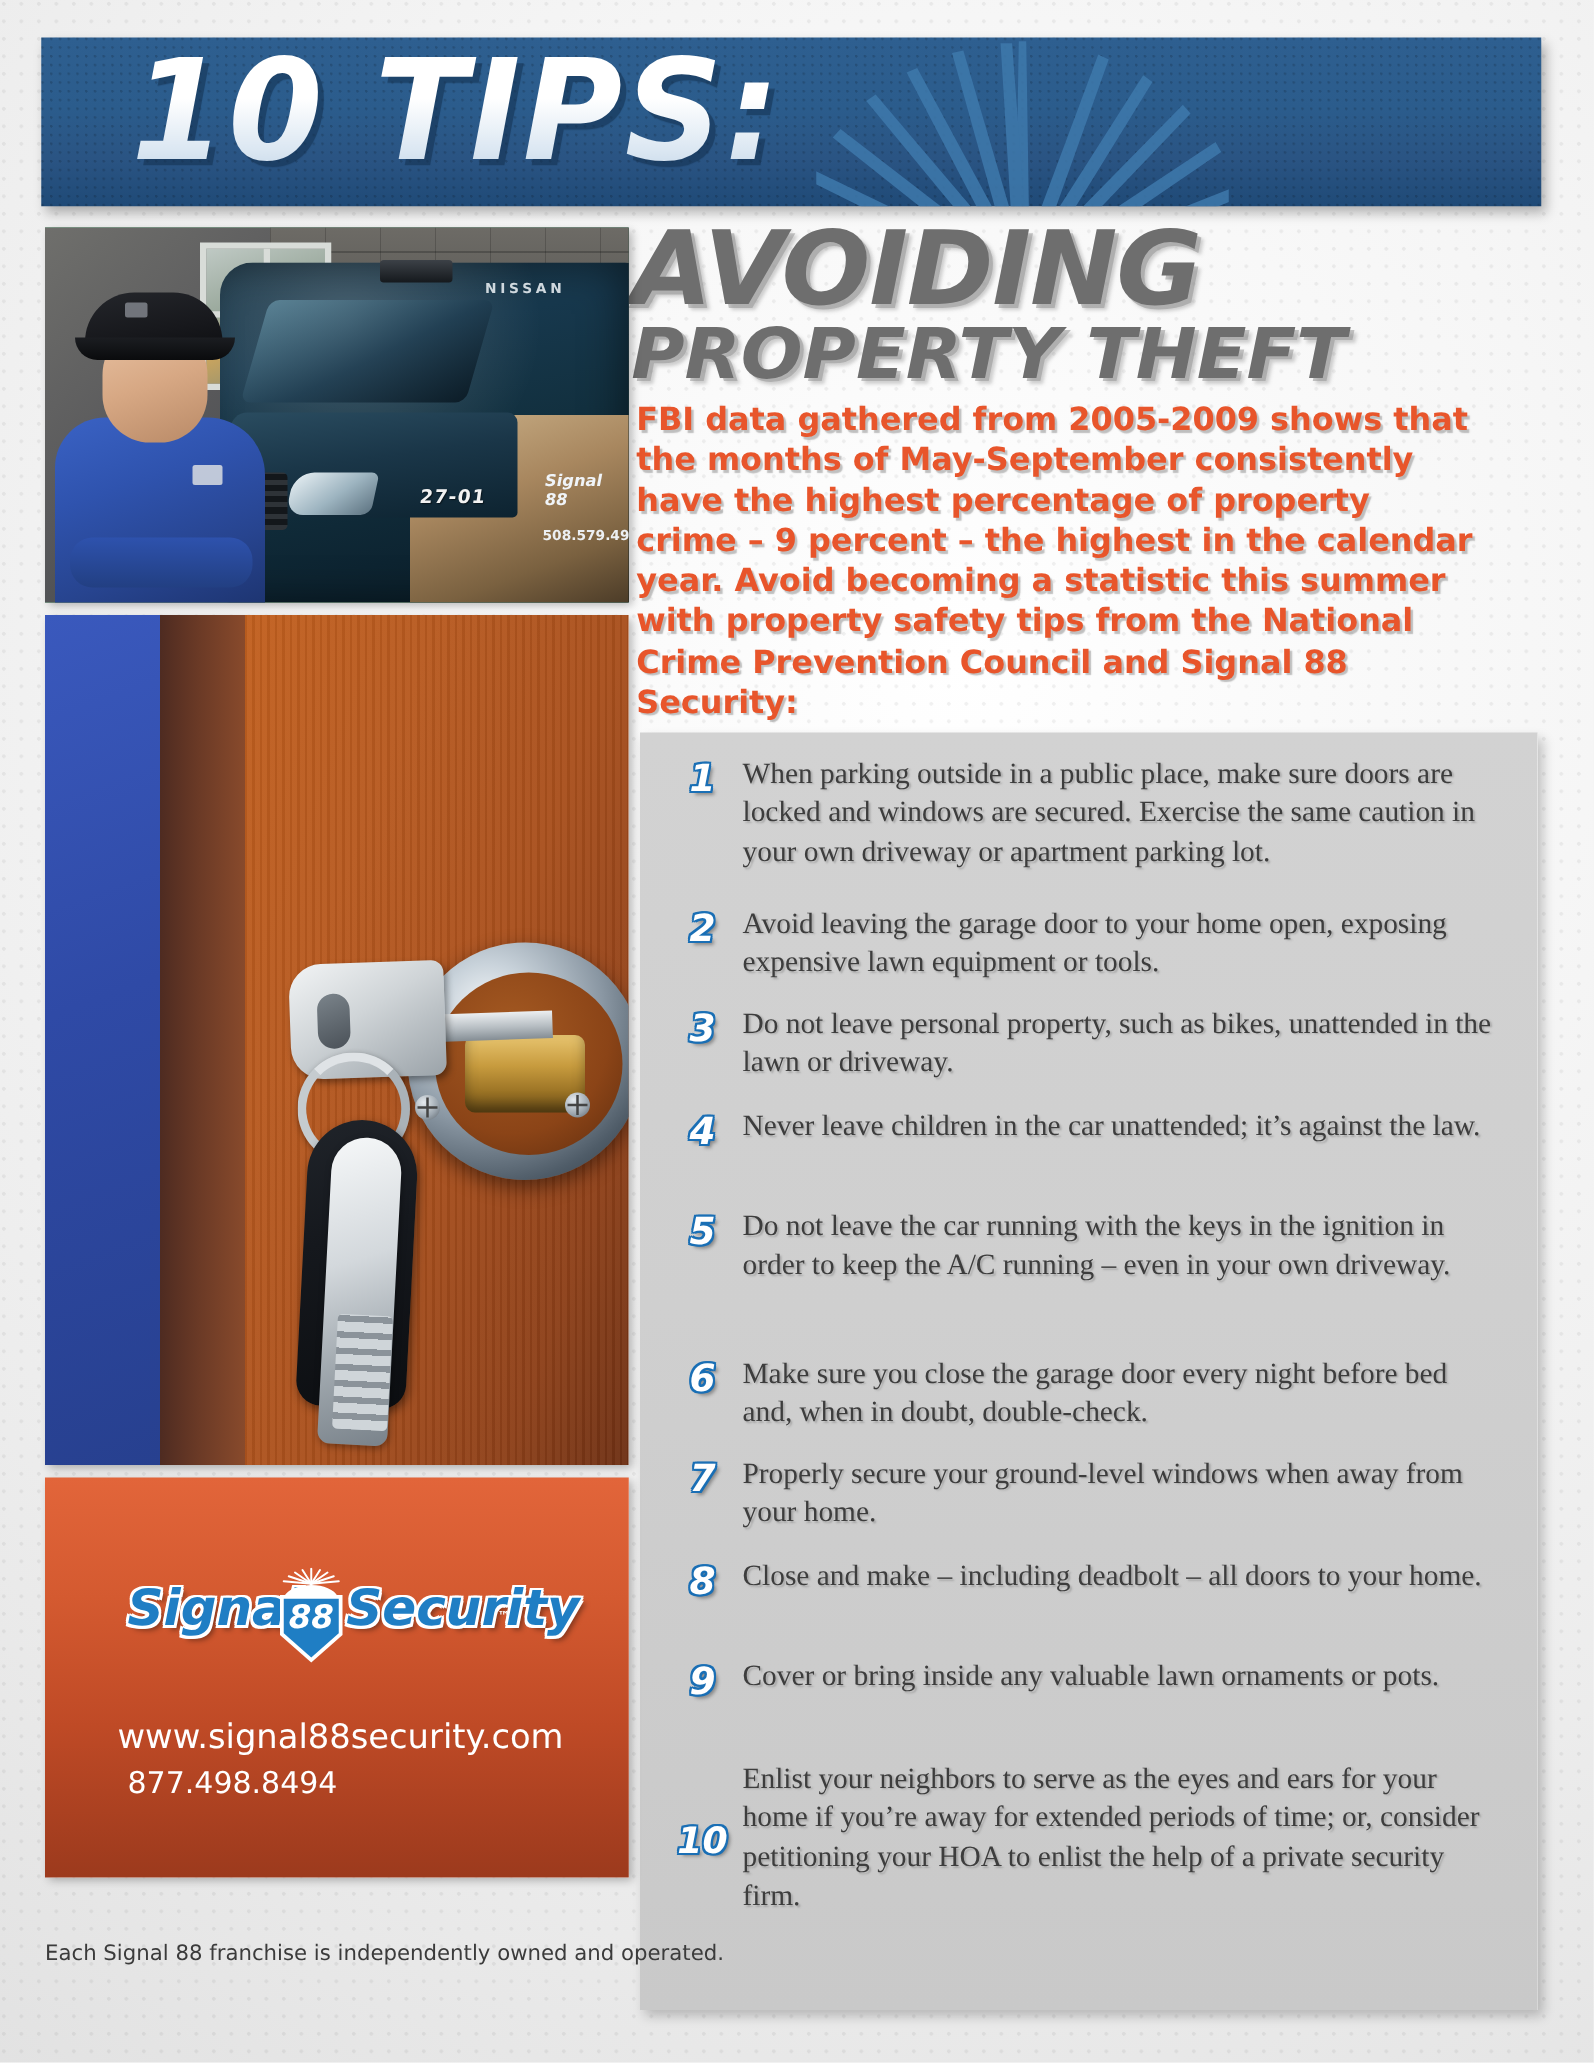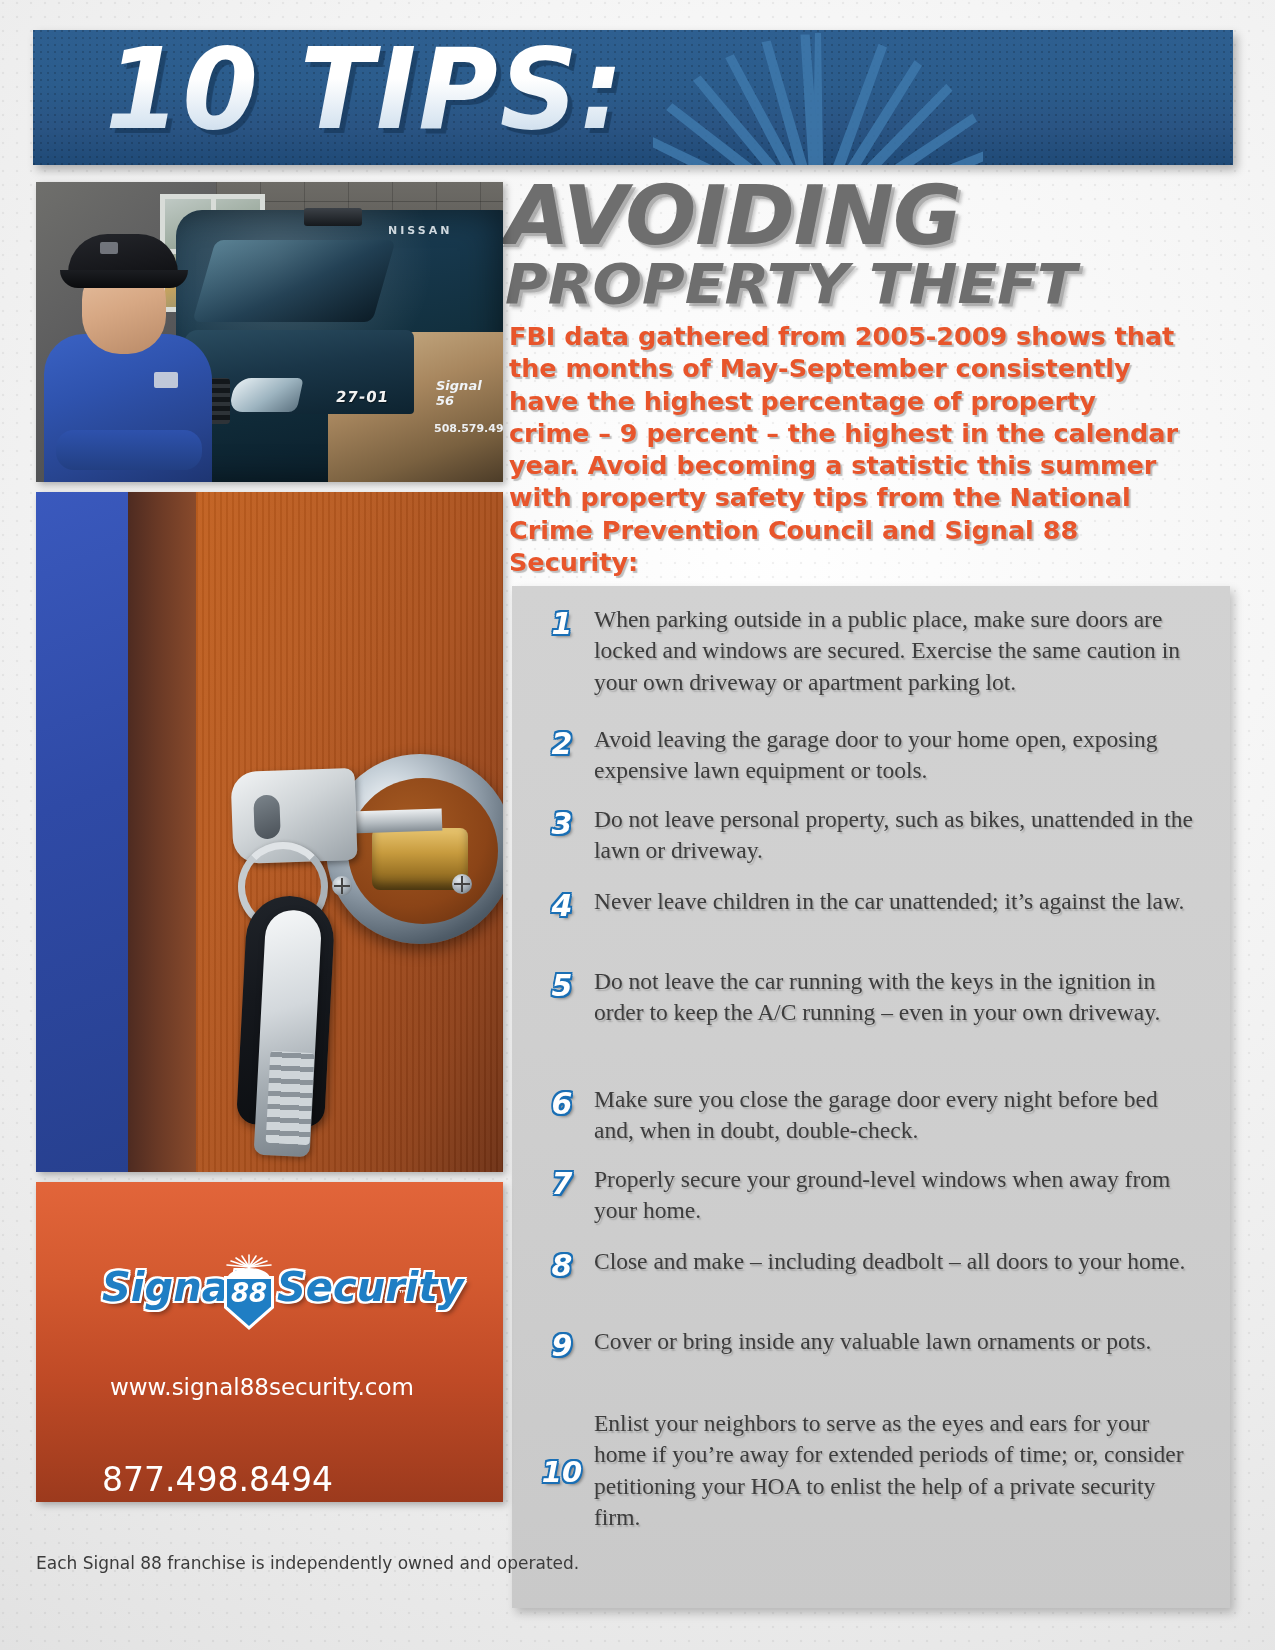--- a/index.html
+++ b/index.html
@@ -197,24 +197,24 @@
     text-shadow:-2px 0 0 #fff,2px 0 0 #fff,0 -2px 0 #fff,0 2px 0 #fff,
                 -2px -2px 0 #fff,2px -2px 0 #fff,-2px 2px 0 #fff,2px 2px 0 #fff,
                 4px 4px 4px rgba(0,0,0,.35);
     position:absolute;white-space:nowrap;
   }
   .s88-signal{left:0;top:20px;}
   .s88-security{left:175px;top:20px;}
   .s88-tm{position:absolute;left:296px;top:44px;font:bold 10px "DejaVu Sans",sans-serif;
     color:#fff;}
   .shield{position:absolute;left:112px;top:10px;width:70px;height:78px;}
-  .logo-url{position:absolute;left:74px;top:192px;
-    font-family:"DejaVu Sans",sans-serif;font-size:23px;color:#ffffff;}
+  .logo-url{position:absolute;left:58px;top:192px;
+    font-family:"DejaVu Sans",sans-serif;font-size:27px;color:#ffffff;}
   .logo-phone{position:absolute;left:66px;top:230px;
-    font-family:"DejaVu Sans",sans-serif;font-size:33px;color:#ffffff;margin-top:48px;}
+    font-family:"DejaVu Sans",sans-serif;font-size:24px;color:#ffffff;}
 
   
   .footer{position:absolute;left:36px;top:1552px;
     font-family:"DejaVu Sans",sans-serif;font-size:17px;line-height:1.35;color:#3b3b3b;}
 
   
   .tips-panel{
     position:absolute;left:512px;top:586px;width:718px;height:1022px;
     background:linear-gradient(180deg,#d2d2d2 0%,#cfcfcf 45%,#c9c9c9 100%);
     box-shadow:4px 5px 9px rgba(0,0,0,.22);
@@ -281,21 +281,21 @@
   <div class="pg-window"></div>
   <div class="pg-suv"></div>
   <div class="pg-roof"></div>
   <div class="pg-windshield"></div>
   <div class="pg-tan"></div>
   <div class="pg-hood"></div>
   <div class="pg-grille"></div>
   <div class="pg-lamp"></div>
   <div class="pg-nissan">NISSAN</div>
   <div class="pg-decal">27-01</div>
-  <div class="pg-decal2">Signal 56</div>
+  <div class="pg-decal2">Signal 88</div>
   <div class="pg-decal3">508.579.4949</div>
   <div class="pg-guard">
     <div class="gd-torso"></div>
     <div class="gd-arm"></div>
     <div class="gd-shoulder"></div>
     <div class="gd-head"></div>
     <div class="gd-hat"></div>
     <div class="gd-badge"></div>
     <div class="gd-brim"></div>
   </div>

